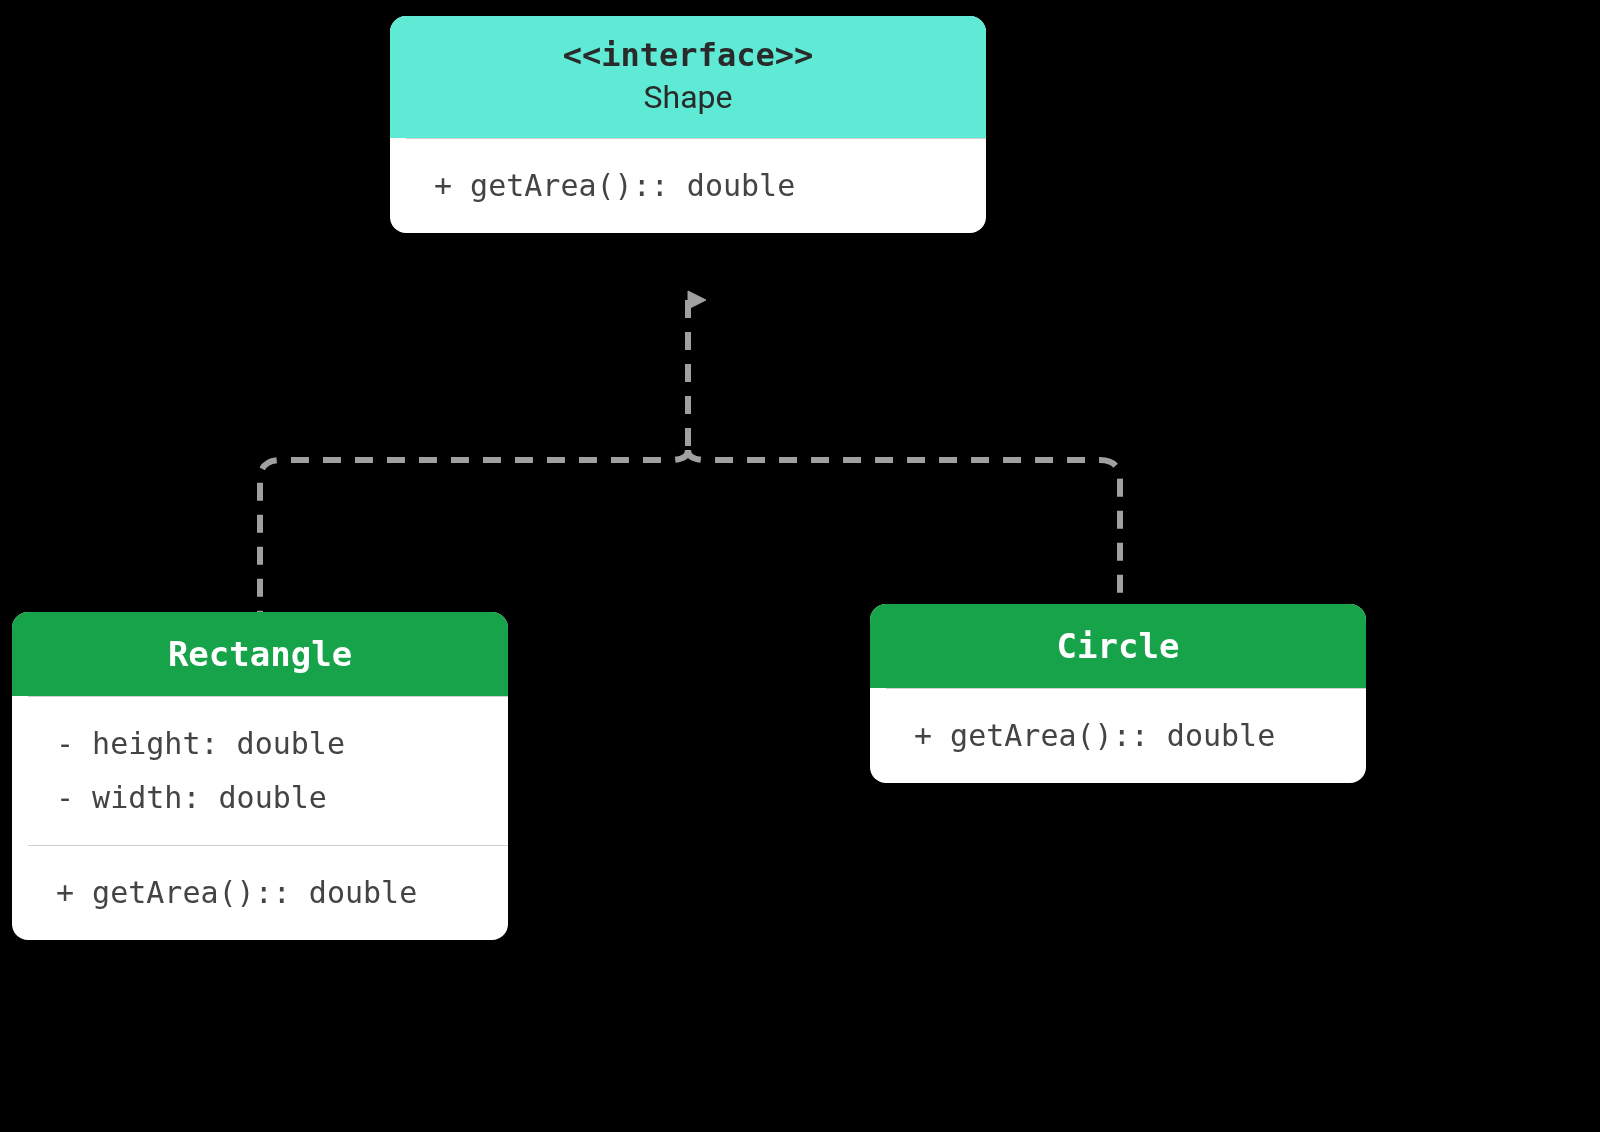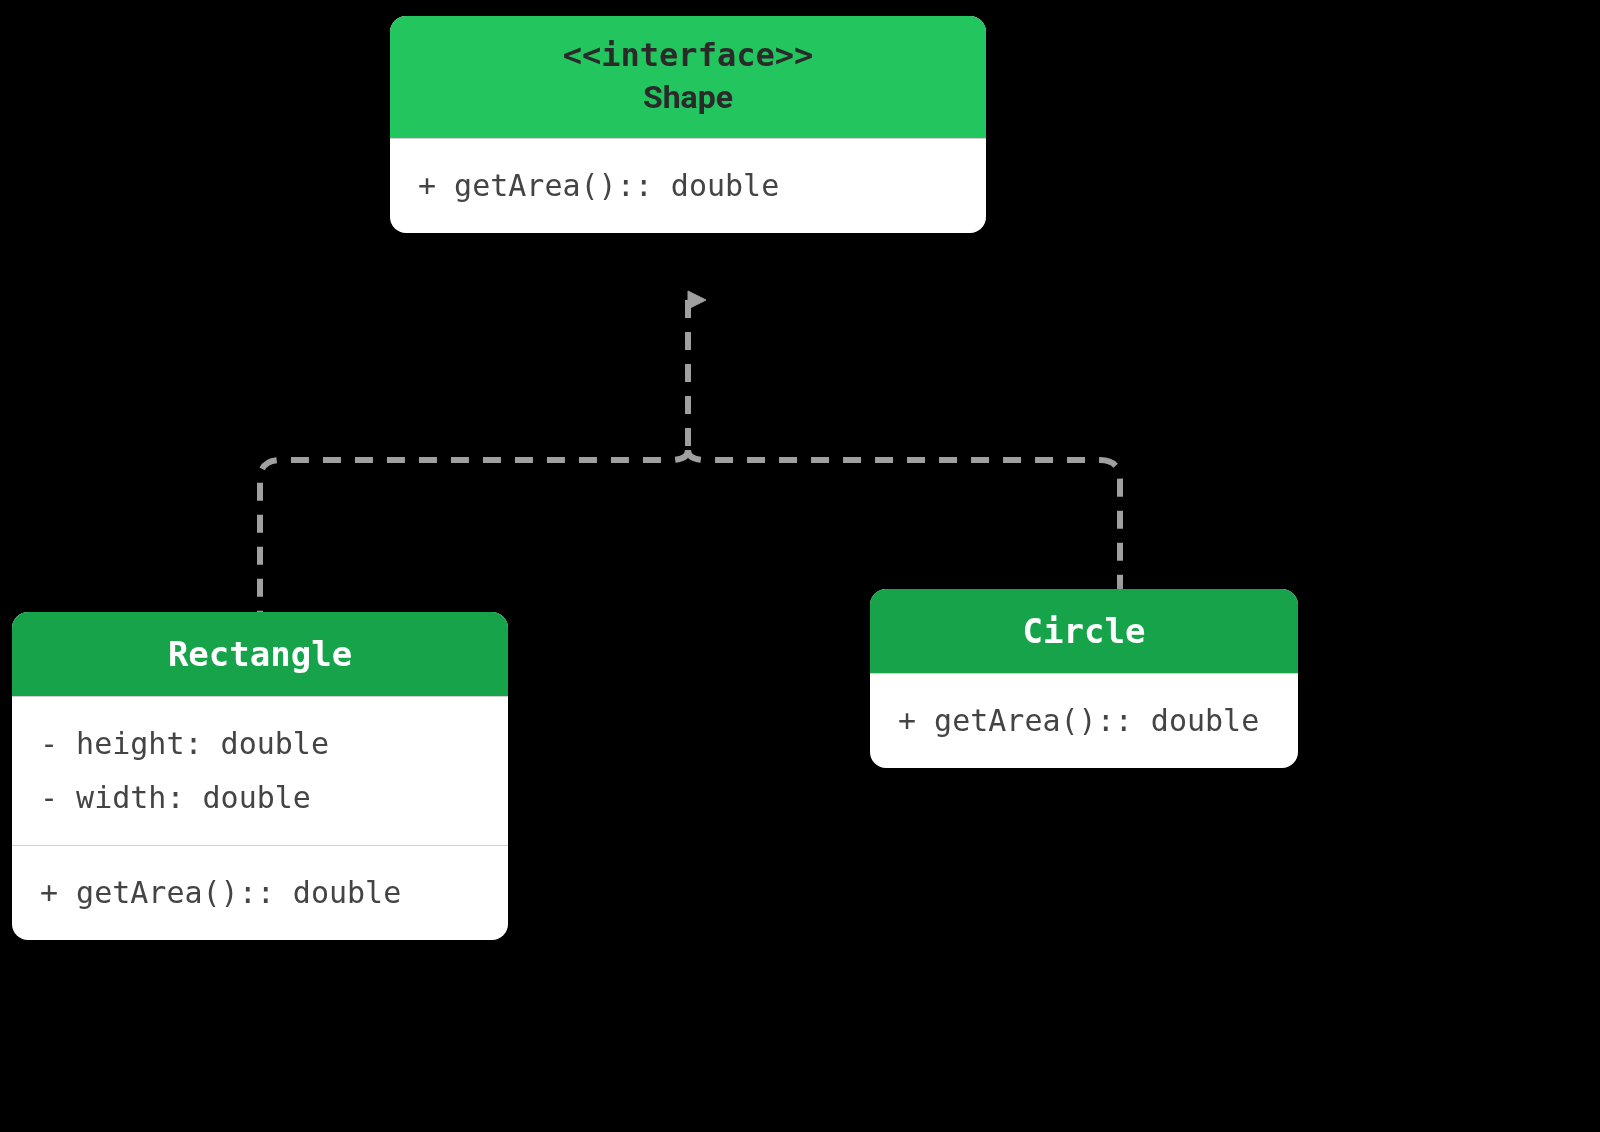--- a/index.html
+++ b/index.html
@@ -22,48 +22,49 @@
     border-radius: 16px;
     overflow: hidden;
     box-shadow: 0 4px 12px rgba(0,0,0,0.3);
   }
   .class-header {
     padding: 20px 28px 22px 28px;
     text-align: center;
     font-weight: 700;
   }
   .interface-header {
-    background: #22c55e;
+    background: #5eead4;
     color: #2a2a2a;
   }
   .concrete-header {
     background: #16a34a;
     color: #fff;
     font-family: "SF Mono", ui-monospace, Menlo, Consolas, monospace;
     font-size: 34px;
     padding: 22px 40px;
   }
   .stereotype {
     font-family: "SF Mono", ui-monospace, Menlo, Consolas, monospace;
     font-size: 32px;
     font-weight: 700;
     color: #2a2a2a;
     margin-bottom: 4px;
   }
   .iname {
     font-size: 32px;
-    font-weight: 700;
+    font-weight: 400;
     color: #2a2a2a;
   }
   .section {
     padding: 20px 28px;
     font-family: "SF Mono", ui-monospace, Menlo, Consolas, monospace;
     font-size: 30px;
     color: #444;
     border-top: 1px solid #d0d0d0;
+    margin-left: 16px;
   }
   .section:first-of-type {
     border-top: none;
   }
   .section div {
     line-height: 1.8;
   }
   svg.connectors {
     position: absolute;
     top: 0;
@@ -108,21 +109,21 @@
     </div>
     <div class="section">
       <div>- height: double</div>
       <div>- width: double</div>
     </div>
     <div class="section">
       <div>+ getArea():: double</div>
     </div>
   </div>
 
-  <div class="class-box" style="left:870px; top:589px; width:428px;">
+  <div class="class-box" style="left:870px; top:604px; width:496px;">
     <div class="class-header concrete-header">
       <span>Circle</span>
     </div>
     <div class="section">
       <div>+ getArea():: double</div>
     </div>
   </div>
 
 </div>
 

